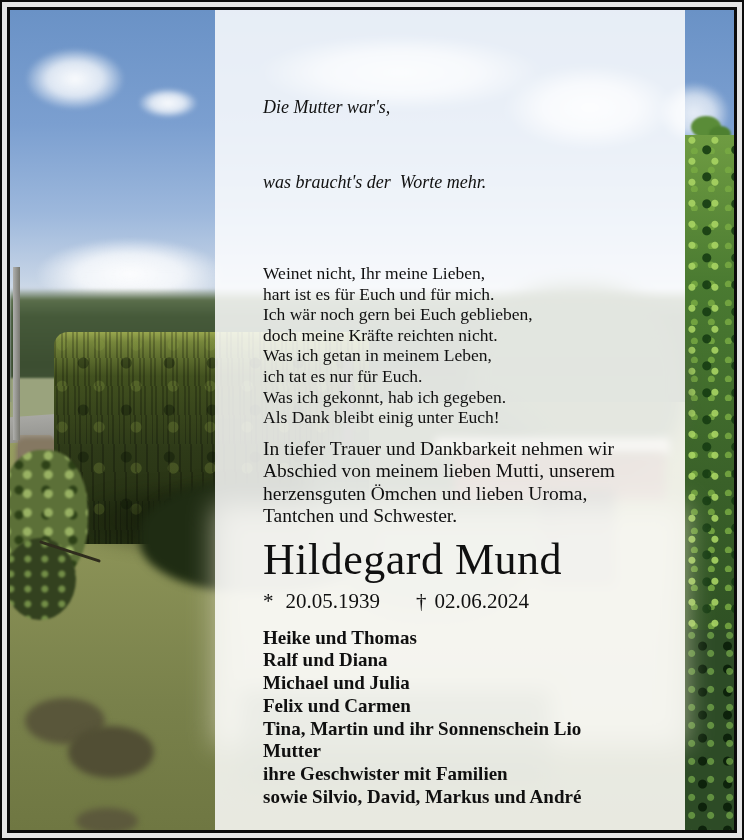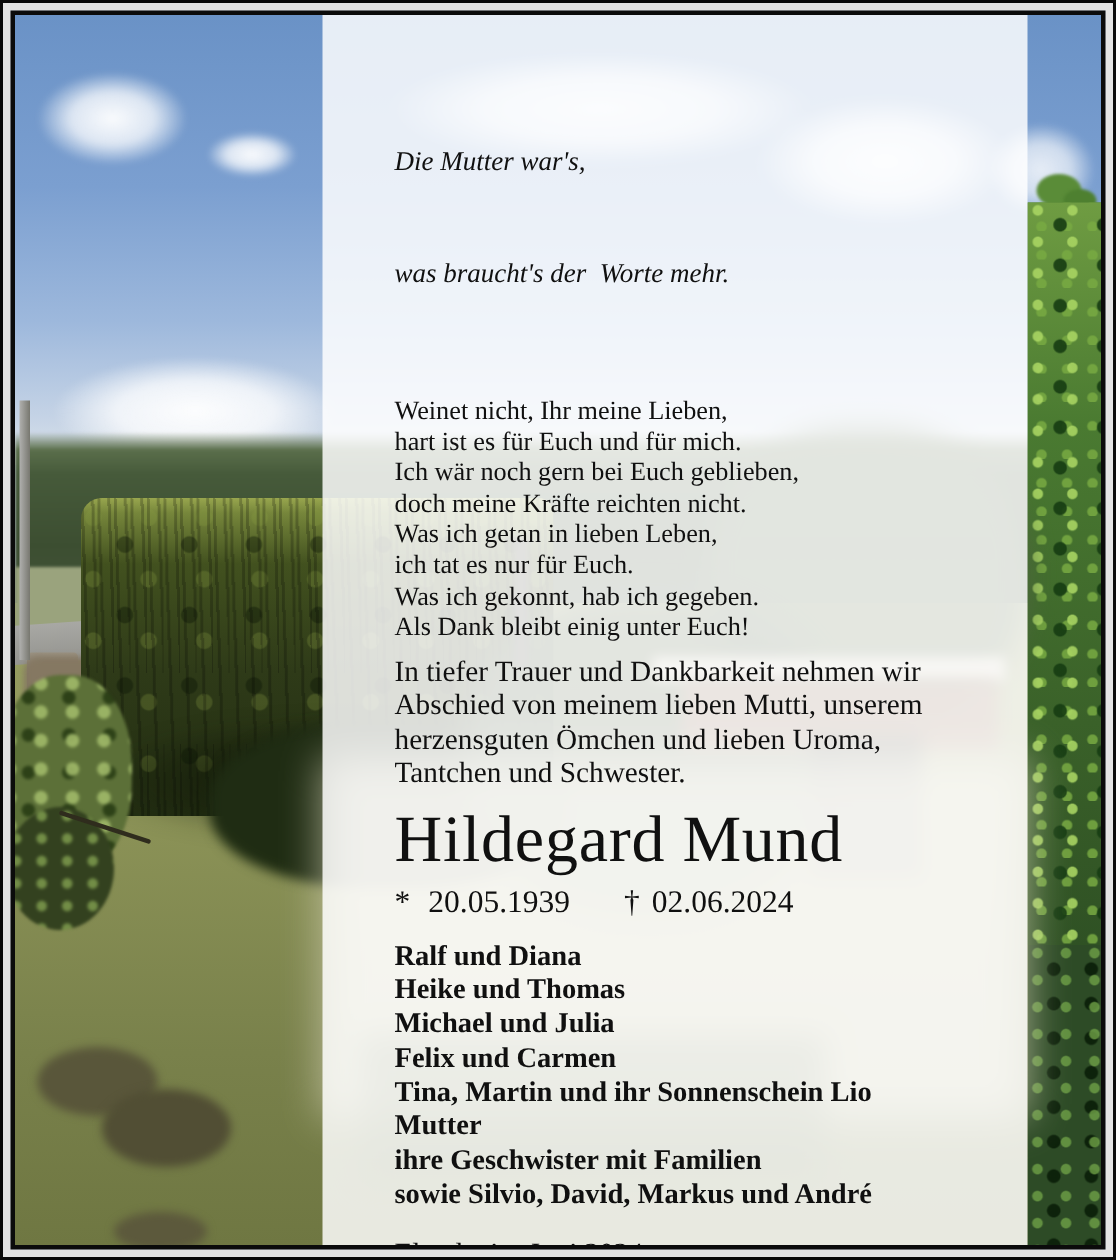--- a/index.html
+++ b/index.html
@@ -163,42 +163,42 @@
         <div class="opener">
           <div>Die Mutter war's,</div>
           <div>was braucht's der  Worte mehr.</div>
         </div>
 
         <div class="poem">
           <div>Weinet nicht, Ihr meine Lieben,</div>
           <div>hart ist es für Euch und für mich.</div>
           <div>Ich wär noch gern bei Euch geblieben,</div>
           <div>doch meine Kräfte reichten nicht.</div>
-          <div>Was ich getan in lieben Leben,</div>
+          <div>Was ich getan in meinem Leben,</div>
           <div>ich tat es nur für Euch.</div>
           <div>Was ich gekonnt, hab ich gegeben.</div>
           <div>Als Dank bleibt einig unter Euch!</div>
         </div>
 
         <div class="intro">
           <div>In tiefer Trauer und Dankbarkeit nehmen wir</div>
           <div>Abschied von meinem lieben Mutti, unserem</div>
           <div>herzensguten Ömchen und lieben Uroma,</div>
           <div>Tantchen und Schwester.</div>
         </div>
 
         <h1 class="name">Hildegard Mund</h1>
 
         <div class="dates">
           <span class="d-sym1">*</span><span class="d-date1">20.05.1939</span><span class="d-sym2">†</span><span class="d-date2">02.06.2024</span>
         </div>
 
         <div class="mourners">
+          <div>Heike und Thomas</div>
           <div>Ralf und Diana</div>
-          <div>Heike und Thomas</div>
           <div>Michael und Julia</div>
           <div>Felix und Carmen</div>
           <div>Tina, Martin und ihr Sonnenschein Lio</div>
           <div>Mutter</div>
           <div>ihre Geschwister mit Familien</div>
           <div>sowie Silvio, David, Markus und André</div>
         </div>
 
         <div class="place">
           <span class="place-bold">Elende</span><span>, im Juni 2024</span>

